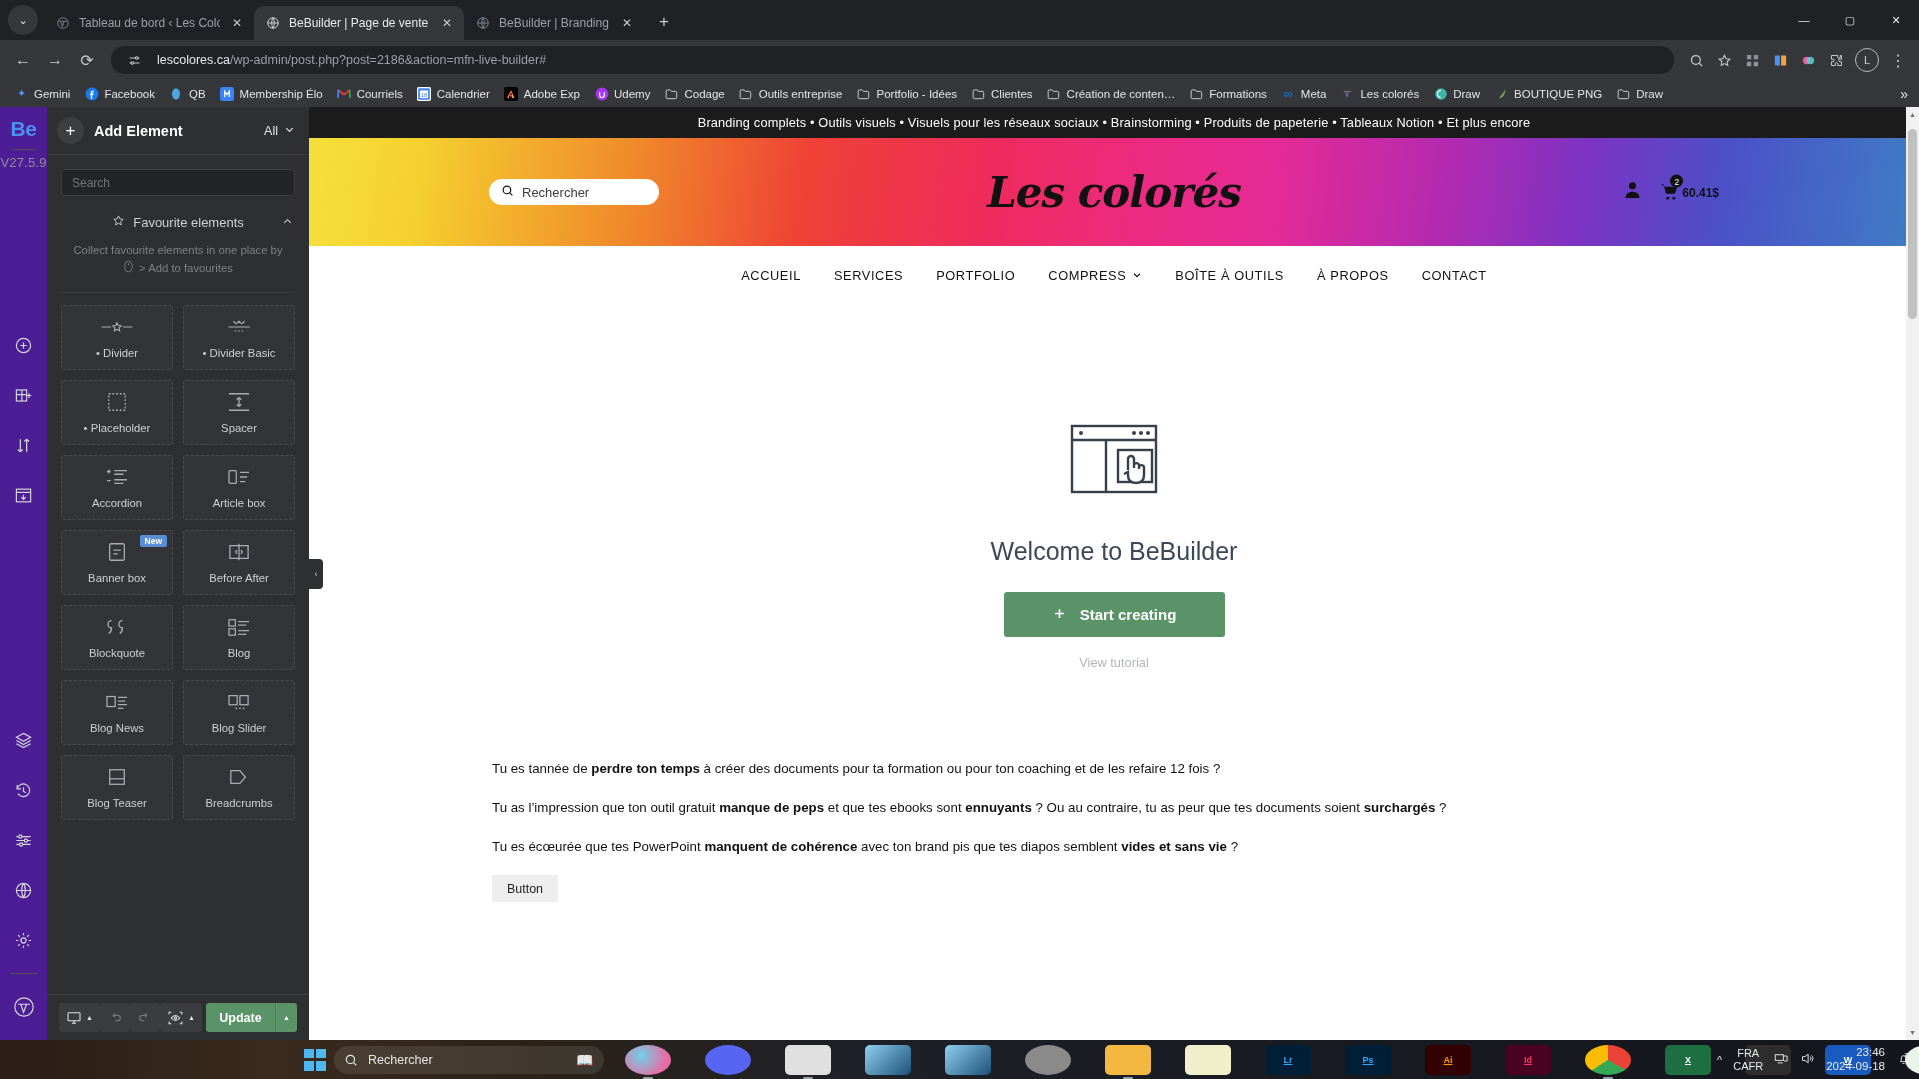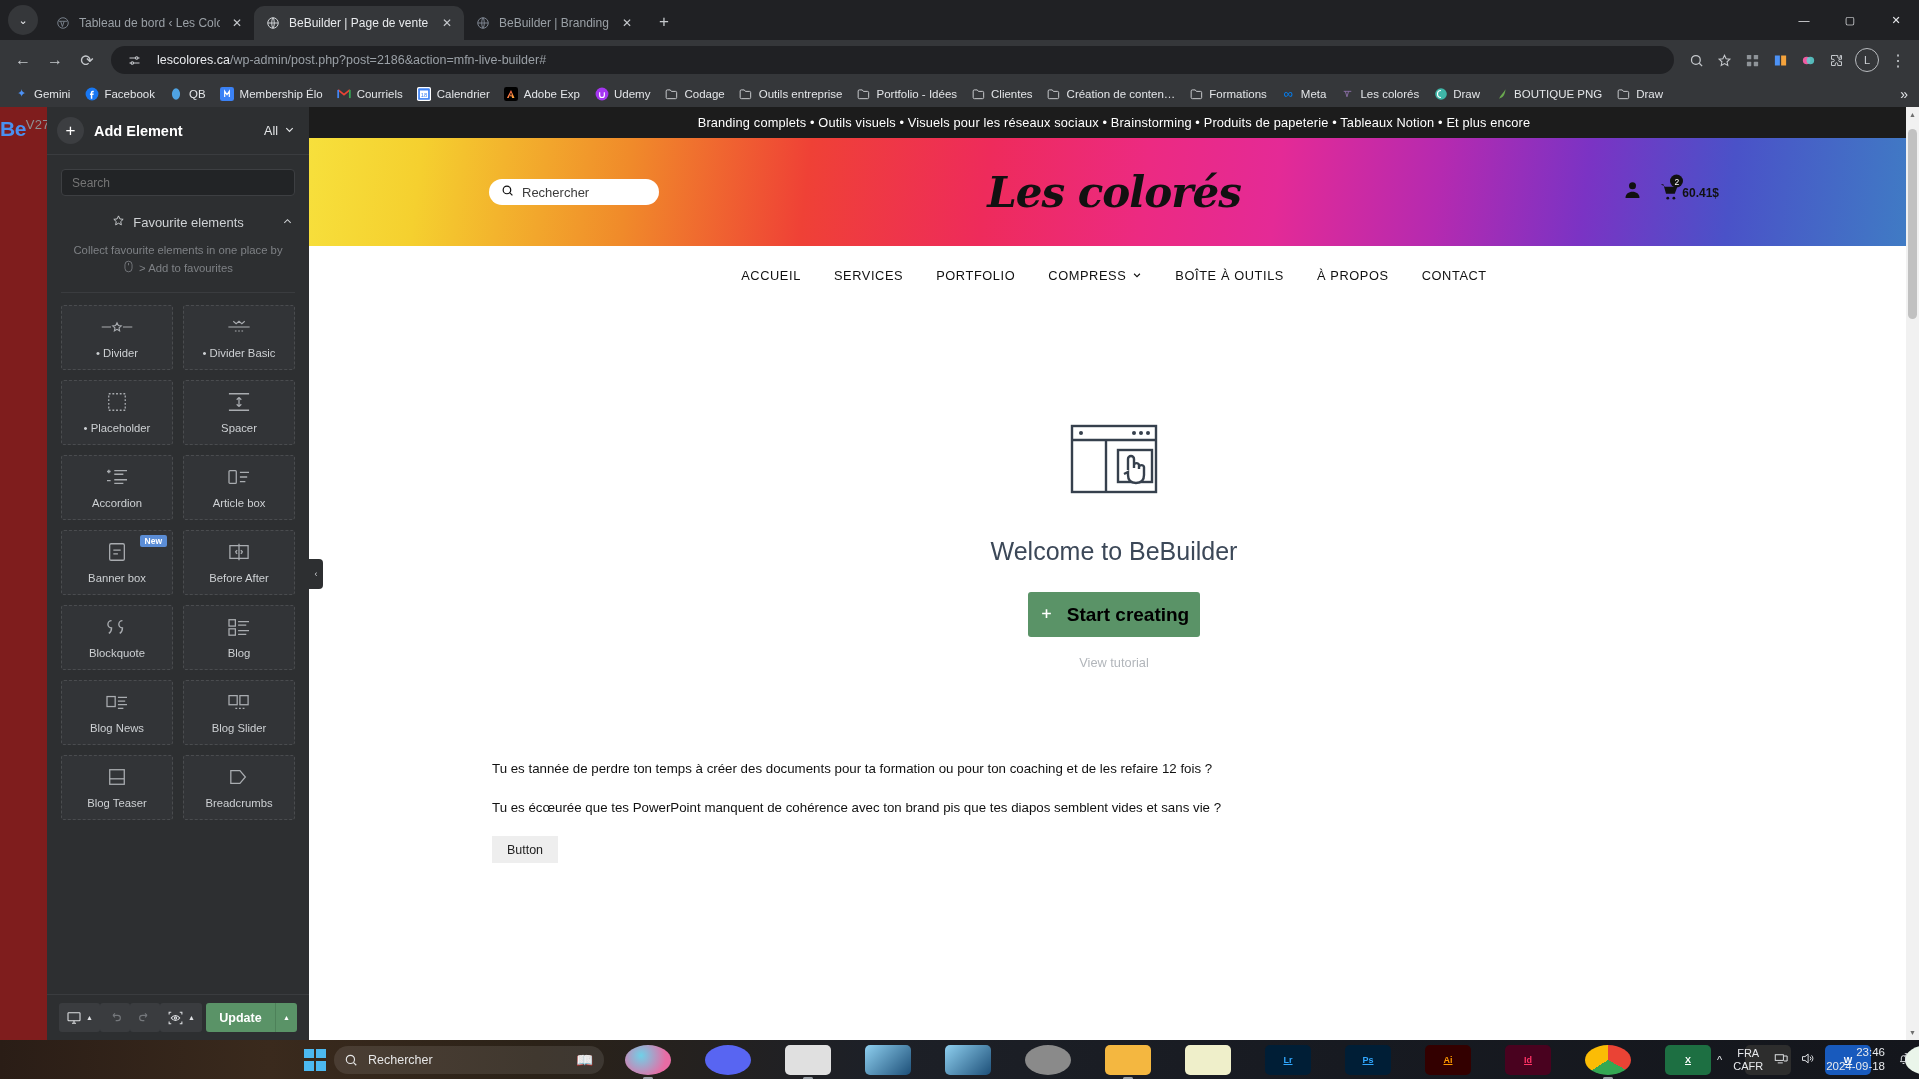--- a/index.html
+++ b/index.html
@@ -44,21 +44,21 @@
   .bookmarks { height: 27px; background: #35373a; display: flex; align-items: center; padding: 0 8px; gap: 2px;
      overflow: hidden; position: relative; }
   .bm { display: flex; align-items: center; gap: 5px; padding: 3px 6px; border-radius: 4px; color: #e3e5e8;
     font-size: 11.5px; white-space: nowrap; }
   .bm .bmi { width: 15px; height: 15px; flex: none; display: flex; align-items: center; justify-content: center; font-size: 11px; }
   .bm-more { position: absolute; right: 6px; color: #e3e5e8; font-size: 14px; padding: 0 5px; background: #35373a; }
 
   
   .app { flex: 1; display: flex; position: relative; background: #fff; overflow: hidden; }
 
-  .rail { width: 47px; background: #7f1d1d; display: flex; flex-direction: row; align-items: flex-start;
+  .rail { width: 47px; background: #4c1d95; display: flex; flex-direction: column; align-items: center;
      padding-top: 10px; flex: none; position: relative; }
   .rail .logo { color: #4a90f0; font-weight: bold; font-size: 21px; letter-spacing: -.5px; margin-bottom: 6px; }
   .rail .sep { width: 26px; height: 1px; background: #4e5154; margin: 2px 0 5px; }
   .rail .ver { color: #8d9094; font-size: 13px; letter-spacing: .2px; }
   .rail .ricon { width: 34px; height: 34px; display: flex; align-items: center; justify-content: center;
      color: #d4d6d9; margin: 8px 0; }
   .rail .grp1 { margin-top: 150px; display: flex; flex-direction: column; align-items: center; }
   .rail .grp2 { margin-top: auto; display: flex; flex-direction: column; align-items: center; padding-bottom: 8px; }
   .rail .sep2 { width: 28px; height: 1px; background: #4e5154; margin: 8px 0; }
 
@@ -121,27 +121,27 @@
   .cart-wrap { position: relative; display: flex; align-items: center; gap: 2px; }
   .cart-badge { position: absolute; top: -7px; left: 11px; background: #111; color: #fff; font-size: 8.5px;
      width: 13px; height: 13px; border-radius: 50%; display: flex; align-items: center; justify-content: center; }
   .cart-total { font-size: 12px; color: #111; font-weight: bold; }
   .navbar { height: 58px; display: flex; align-items: center; justify-content: center; gap: 33px; background: #fff; }
   .navbar a { color: #111; font-size: 12.8px; letter-spacing: .6px; text-decoration: none; display: flex;
      align-items: center; gap: 6px; }
 
   .welcome { margin-top: 118px; display: flex; flex-direction: column; align-items: center; }
   .welcome h1 { color: #3c4858; font-weight: normal; font-size: 25px; margin-top: 33px; }
-  .start-btn { margin-top: 26px; width: 172px; height: 45px; background: #5a9367; border-radius: 3px; color: #000000;
-     display: flex; align-items: center; justify-content: center; gap: 13px; font-size: 19px; font-weight: bold; }
+  .start-btn { margin-top: 26px; width: 221px; height: 45px; background: #5a9367; border-radius: 3px; color: #ffffff;
+     display: flex; align-items: center; justify-content: center; gap: 13px; font-size: 15px; font-weight: bold; }
   .view-tutorial { margin-top: 18px; color: #b2b6bb; font-size: 12.8px; }
 
   .copytext { margin: 88px 150px 0 183px; color: #111; font-size: 13.3px; line-height: 1.58; }
   .copytext p { margin-bottom: 18px; }
-  .copytext b { font-weight: normal; }
+  .copytext b { font-weight: bold; }
   .fake-button { margin: 0 0 0 183px; width: 66px; height: 27px; background: #eee; color: #222; font-size: 12.5px;
      display: flex; align-items: center; justify-content: center; }
 
   .vscroll { position: absolute; right: 0; top: 0; width: 13px; height: 100%; background: #f1f1f1; }
   .vscroll .thumb { position: absolute; top: 22px; left: 2px; width: 9px; height: 190px; background: #c1c1c1; border-radius: 5px; }
   .vscroll .ar { position: absolute; left: 3px; color: #6e6e6e; font-size: 7px; }
 
   
   .taskbar { position: absolute; left: 0; right: 0; bottom: 0; height: 39px;
     background: linear-gradient(90deg,#2a1d16 0%,#3a2a1d 14%,#2b2218 28%,#1d2027 45%,#171a21 70%,#14161c 100%);
@@ -798,20 +798,23 @@
           <span>Start creating</span>
         </div>
         <div class="view-tutorial">View tutorial</div>
       </div>
 
       <div class="copytext">
         <p>
           <span>Tu es tannée de </span><b>perdre ton temps</b><span> à créer des documents pour ta formation ou pour ton coaching et de les refaire 12 fois ?</span>
         </p>
         <p>
+          <span>Tu as l’impression que ton outil gratuit </span><b>manque de peps</b><span> et que tes ebooks sont </span><b>ennuyants</b><span> ? Ou au contraire, tu as peur que tes documents soient </span><b>surchargés</b><span> ?</span>
+        </p>
+        <p>
           <span>Tu es écœurée que tes PowerPoint </span><b>manquent de cohérence</b><span> avec ton brand pis que tes diapos semblent </span><b>vides et sans vie</b><span> ?</span>
         </p>
       </div>
       <div class="fake-button">Button</div>
 
       <div class="vscroll">
         <div class="ar" style="top:4px">▲</div>
         <div class="thumb"></div>
         <div class="ar" style="bottom:4px">▼</div>
       </div>

